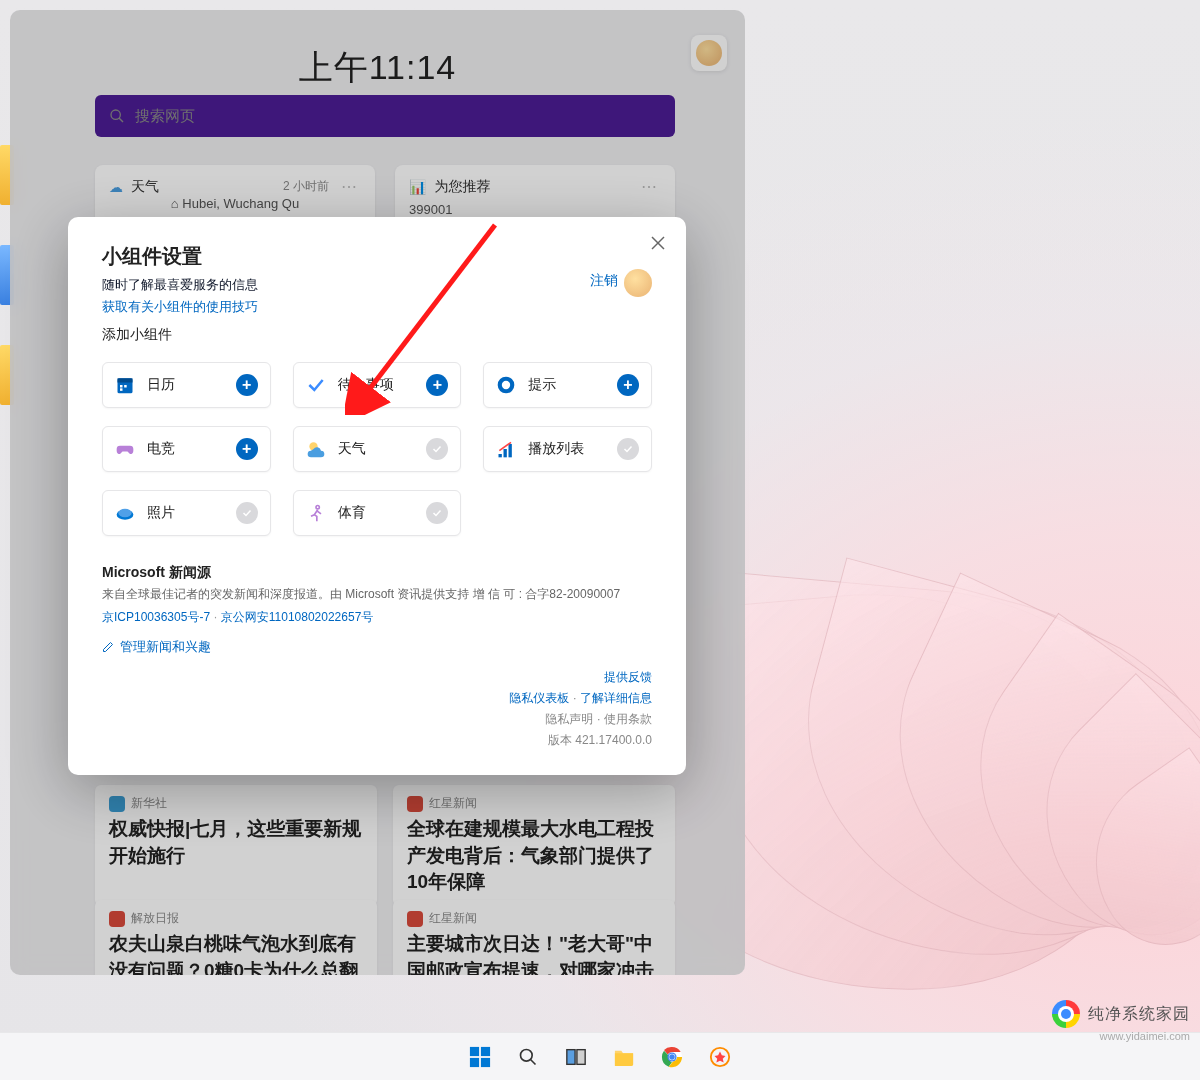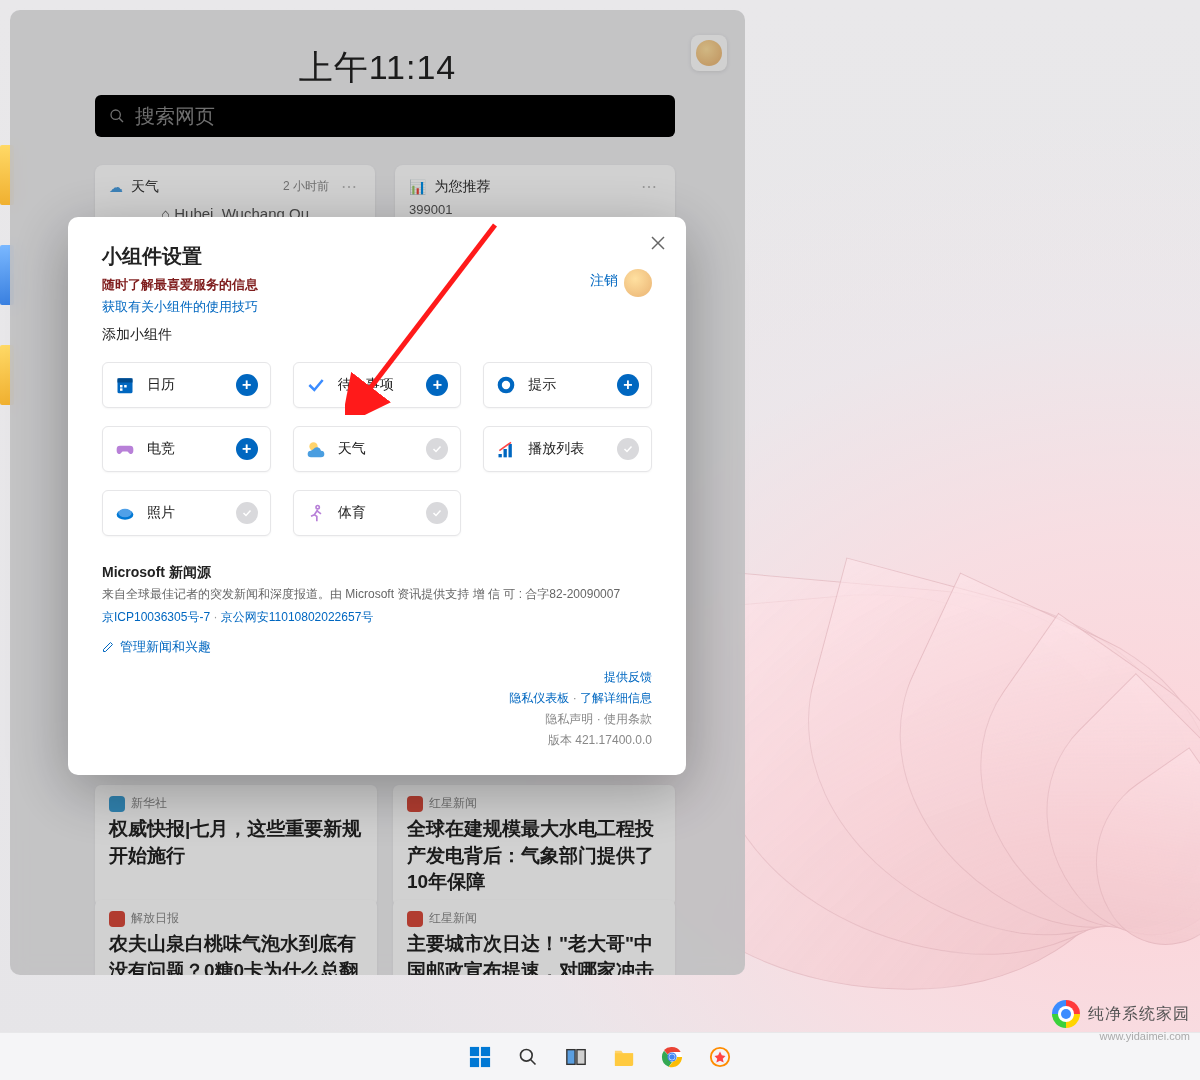--- a/index.html
+++ b/index.html
@@ -35,34 +35,34 @@
     border-radius: 8px; background: #fff; display: flex; align-items: center; justify-content: center;
     box-shadow: 0 1px 4px rgba(0,0,0,0.1);
   }
   .avatar-face {
     width: 26px; height: 26px; border-radius: 50%;
     background: radial-gradient(circle at 40% 35%, #ffe0a0 0%, #f0c080 70%);
     position: relative;
   }
   .search-bar {
     position: absolute; left: 85px; top: 85px; width: 580px; height: 42px;
-    background: #000000; border-radius: 6px; display: flex; align-items: center;
-    padding: 0 14px; color: #888; font-size: 20px; gap: 10px;
+    background: #4c1d95; border-radius: 6px; display: flex; align-items: center;
+    padding: 0 14px; color: #888; font-size: 15px; gap: 10px;
   }
   .card {
     position: absolute; background: #fff; border-radius: 8px;
     box-shadow: 0 1px 3px rgba(0,0,0,0.08); padding: 12px 14px;
   }
   .weather-card { left: 85px; top: 155px; width: 280px; height: 60px; }
   .recommend-card { left: 385px; top: 155px; width: 280px; height: 60px; }
   .card-header { display: flex; align-items: center; gap: 8px; font-size: 14px; color: #333; }
   .card-header .spacer { flex: 1; }
   .card-time { font-size: 12px; color: #888; }
   .more-dots { color: #bbb; font-size: 16px; padding: 0 4px; cursor: pointer; }
-  .weather-loc { text-align: center; font-size: 15px; color: #555; margin-top: 9px; }
+  .weather-loc { text-align: center; font-size: 13px; color: #555; margin-top: 0; }
   .rec-code { font-size: 13px; color: #555; margin-top: 6px; }
   .news-card { background: #fff; border-radius: 6px; padding: 10px 14px; box-shadow: 0 1px 3px rgba(0,0,0,0.06); }
   .news-row { position: absolute; display: flex; gap: 16px; left: 85px; width: 580px; }
   .news-row > .news-card { flex: 1; }
   .news-source { display: flex; align-items: center; gap: 6px; font-size: 12px; color: #888; margin-bottom: 4px; }
   .news-badge { width: 16px; height: 16px; border-radius: 4px; display: inline-block; }
   .news-title { font-size: 19px; font-weight: 600; color: #222; line-height: 1.4; }
   .overlay {
     position: absolute; left: 10px; top: 10px; width: 735px; height: 965px;
     background: rgba(0,0,0,0.18); border-radius: 10px;
@@ -77,21 +77,21 @@
     display: flex; align-items: center; justify-content: center; cursor: pointer; color: #666; font-size: 18px;
   }
   .modal-avatar {
     position: absolute; right: 34px; top: 52px; width: 28px; height: 28px; border-radius: 50%;
     background: radial-gradient(circle at 40% 35%, #ffe0a0 0%, #f0c080 70%);
   }
   .logout-link {
     position: absolute; right: 68px; top: 55px; color: #0067c0; font-size: 14px; cursor: pointer;
   }
   .modal-title { font-size: 20px; font-weight: 600; color: #222; }
-  .modal-subtitle { font-size: 13px; color: #7f1d1d; margin-top: 6px; font-weight: bold; }
+  .modal-subtitle { font-size: 13px; color: #0f172a; margin-top: 6px; }
   .modal-tips-link { font-size: 13px; color: #0067c0; margin-top: 4px; cursor: pointer; display: inline-block; }
   .modal-section-title { font-size: 14px; color: #222; margin-top: 10px; font-weight: 500; }
   .widget-grid { display: grid; grid-template-columns: 1fr 1fr 1fr; gap: 18px 22px; margin-top: 18px; }
   .widget-tile {
     background: #fff; border: 1px solid #e6e6e8; border-radius: 6px;
     height: 46px; display: flex; align-items: center; padding: 0 12px; gap: 12px;
     box-shadow: 0 1px 2px rgba(0,0,0,0.04); cursor: pointer;
   }
   .widget-icon { width: 20px; height: 20px; display: flex; align-items: center; justify-content: center; }
   .widget-label { flex: 1; font-size: 14px; color: #222; }

